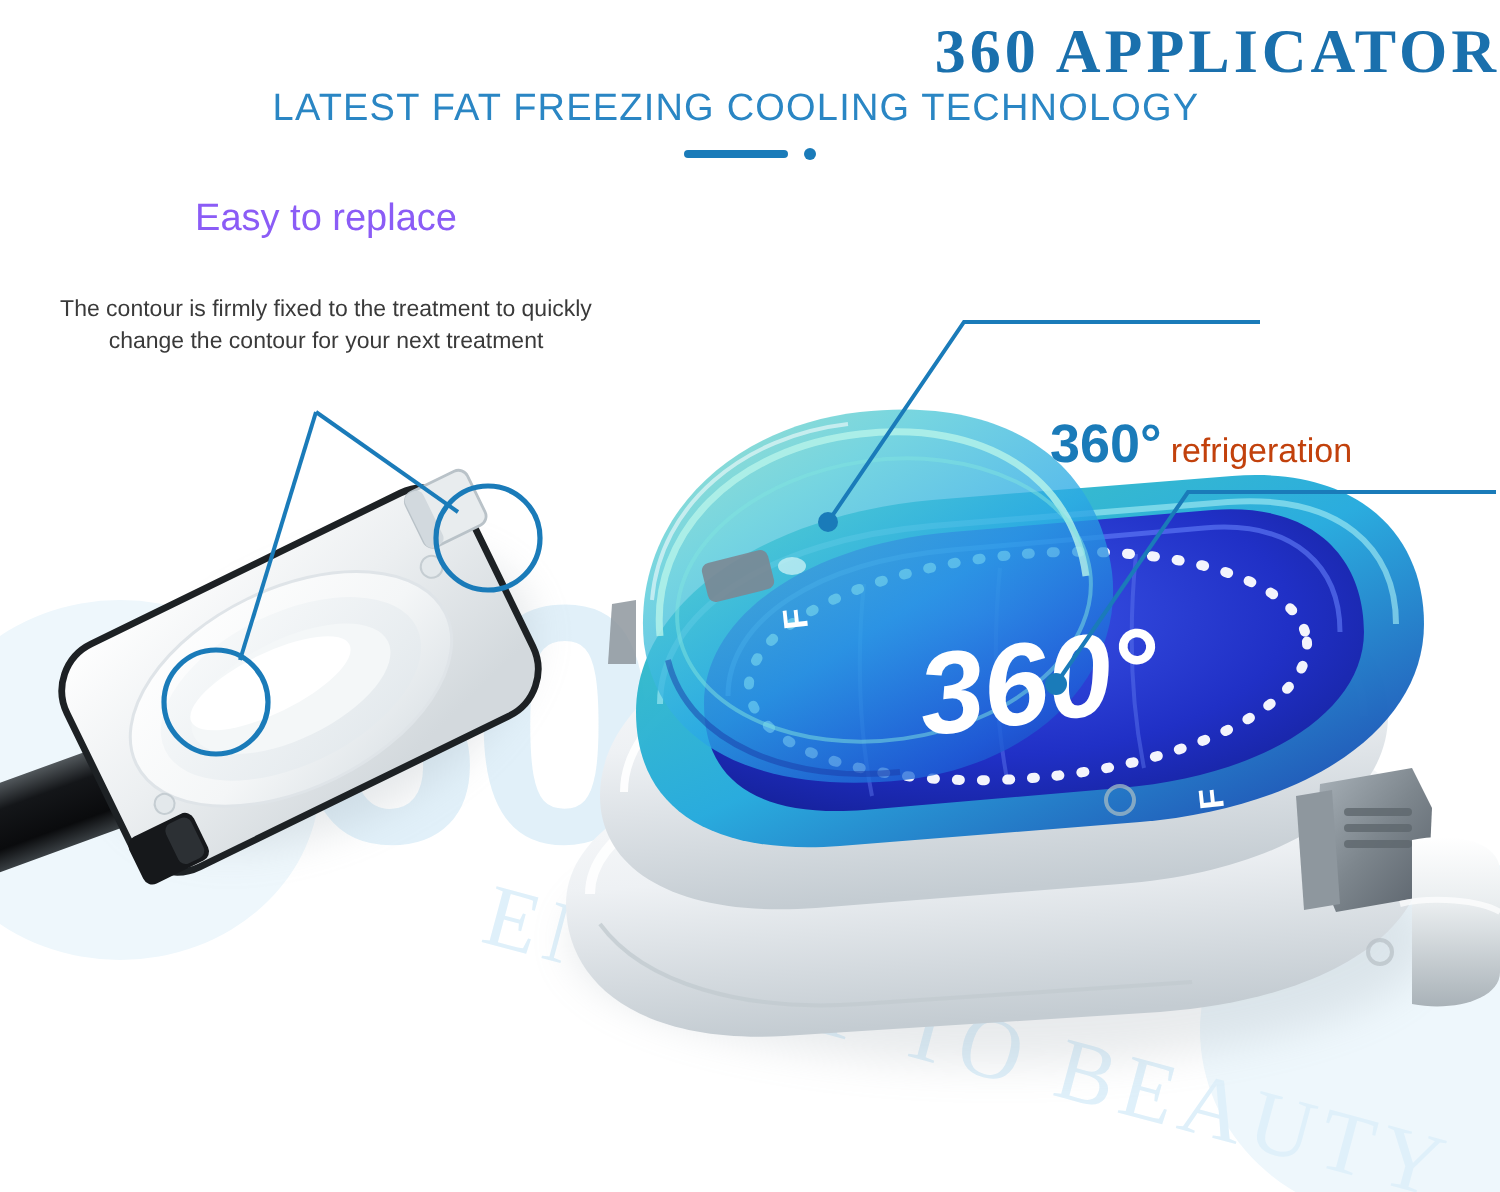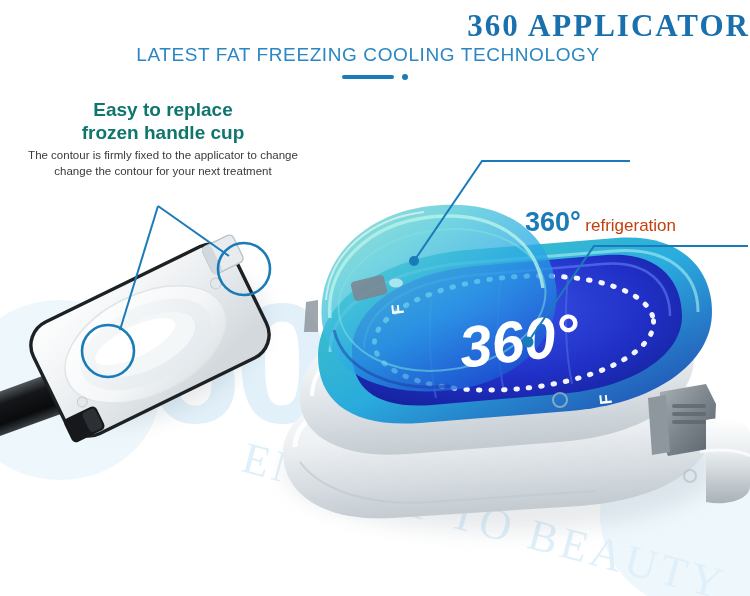--- a/index.html
+++ b/index.html
@@ -23,21 +23,21 @@
          font-family:"Liberation Serif",serif;font-weight:700;font-size:31px;
          letter-spacing:2px;color:#1a70ad;}
   .subtitle{position:absolute;left:0;top:44px;width:736px;text-align:center;
             font-size:19px;letter-spacing:.6px;color:#2a86c4;}
   .rule-wrap{position:absolute;left:0;top:74px;width:750px;
              display:flex;justify-content:center;align-items:center;gap:8px;}
   .rule-bar{width:52px;height:4px;background:#1a7bb9;border-radius:2px;}
   .rule-dot{width:6px;height:6px;border-radius:50%;background:#1a7bb9;}
 
   
-  .cap-head{position:absolute;font-weight:700;color:#0f766e;}
+  .cap-head{position:absolute;font-weight:400;color:#8b5cf6;}
   .cap-body{position:absolute;color:#3a3a3a;}
 
   #cap1-head{left:18px;top:98px;width:290px;text-align:center;font-size:19px;line-height:23px;}
   #cap1-body{left:26px;top:147px;width:274px;text-align:center;font-size:11.5px;line-height:16px;}
   #cap2-head{left:415px;top:131px;font-size:18px;}
   #cap3{position:absolute;left:525px;top:207px;white-space:nowrap;}
   #cap3 .big{font-size:27px;font-weight:700;color:#1a7bb9;}
   #cap3 .small{font-size:17px;font-weight:400;color:#c2410c;}
 
   svg.layer{position:absolute;left:0;top:0;width:750px;height:596px;overflow:visible;}
@@ -264,23 +264,22 @@
 
   <div class="title txt">360 APPLICATOR</div>
   <div class="subtitle txt">LATEST FAT FREEZING COOLING TECHNOLOGY</div>
   <div class="rule-wrap txt">
     <span class="rule-bar"></span>
     <span class="rule-dot"></span>
   </div>
 
   <div id="cap1-head" class="cap-head txt">
     <div>Easy to replace</div>
-    <div>frozen handle cup</div>
   </div>
-  <div id="cap1-body" class="cap-body txt">The contour is firmly fixed to the applicator to change change the contour for your next treatment</div>
+  <div id="cap1-body" class="cap-body txt">The contour is firmly fixed to the treatment to quickly change the contour for your next treatment</div>
 
 
   <div id="cap3" class="txt">
     <span class="big">360°</span>
     <span class="small">refrigeration</span>
   </div>
 
 </div>
 
 </body></html>

